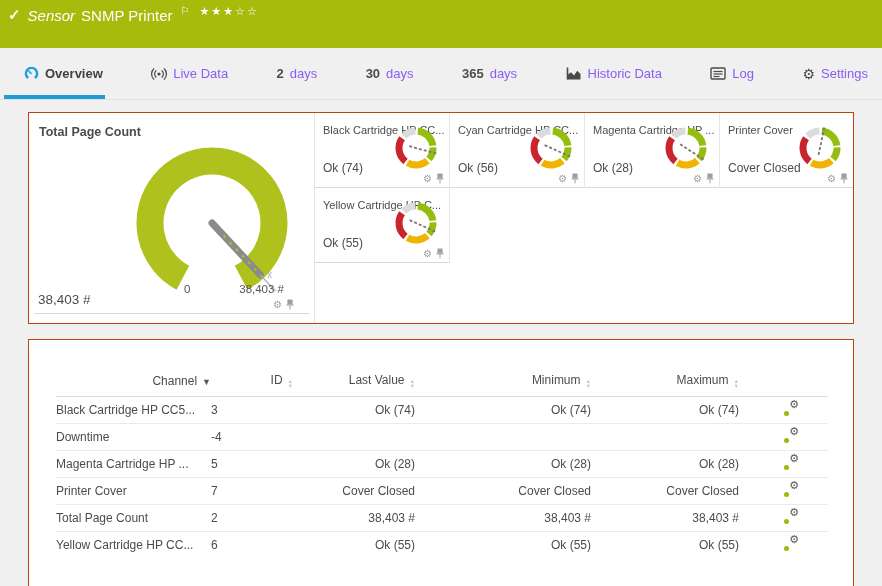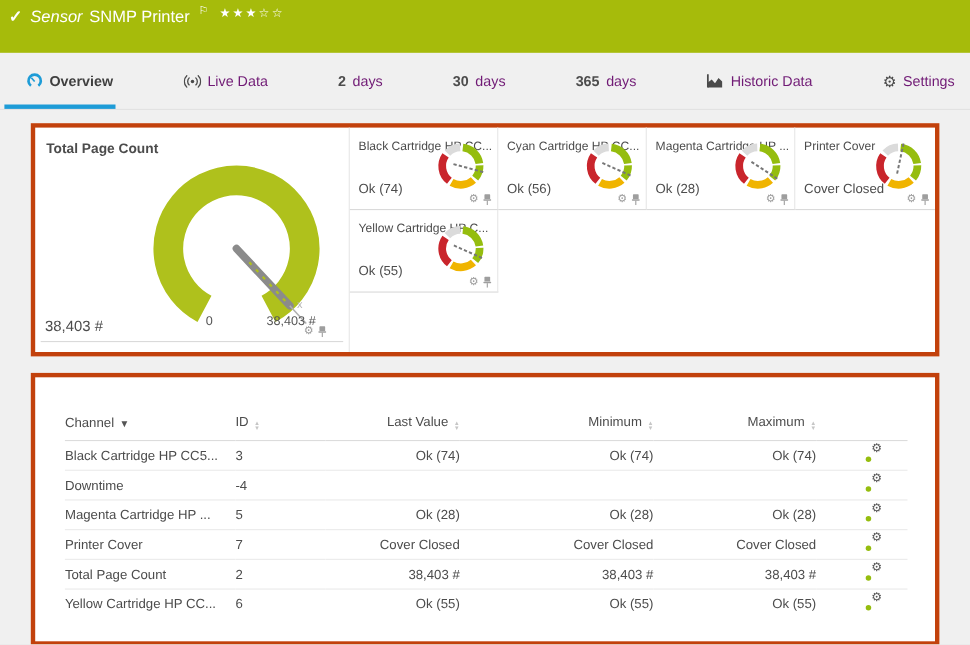--- a/index.html
+++ b/index.html
@@ -20,30 +20,30 @@
   .status-ok { font-size:10.5px; font-weight:bold; color:#333; margin:3px 0 0 47px; }
 
   
   .tabs {
     height:52px; display:flex; align-items:stretch; padding:0 14px 0 24px;
     border-bottom:1px solid #e2e2e2; justify-content:space-between;gap:16px;
   }
   .tab { display:flex; align-items:center; gap:6px; position:relative; font-size:13px; cursor:pointer; }
   .tab .tab-icon { display:flex; align-items:center; }
   .tab .tab-num { font-weight:bold; color:#4c4c4c; }
-  .tab .tab-label { color:#701a75; }
+  .tab .tab-label { color:#8b5cf6; }
   .tab.active .tab-label { font-weight:bold; color:#3f3f3f; }
   .tab.active::after {
     content:""; position:absolute; left:-20px; right:-2px; bottom:0; height:4px;
     background:var(--accent_blue);
   }
   .gear-glyph { font-size:14px; color:#4a4a4a; line-height:1; }
 
   
-  .panel { background:#fff; border:4px solid #c2410c; margin:0 28px; }
+  .panel { background:#fff; border:1px solid #c2410c; margin:0 28px; }
   .gauges-panel { margin-top:12px; height:212px; display:flex; }
 
   
   .main-cell { width:286px; position:relative; border-right:1px solid #e6e6e6; flex:none; }
   .main-title { position:absolute; top:12px; left:10px; font-size:12.5px; font-weight:bold; }
   .main-svg { position:absolute; left:78px; top:20px; }
   .arc-main { stroke:var(--gauge_green); fill:none; }
   .needle-thick { stroke:#8b8b8b; stroke-width:7; stroke-linecap:round; }
   .needle-dash { stroke:var(--gauge_green); stroke-width:2; stroke-dasharray:3 6; }
   .needle-thin { stroke:#b0b0b0; stroke-width:1.4; }
@@ -68,21 +68,21 @@
   .seg-red { stroke:var(--red); }
   .seg-gray { stroke:var(--segment_gray); }
   .seg-green { stroke:var(--mini_green); }
   .seg-yellow { stroke:var(--amber); }
   .mini-needle { stroke:#777; stroke-width:1.8; stroke-dasharray:3 2; }
   .mini-cell .widget-icons { right:5px; bottom:3px; }
 
   
   .table-panel { margin-top:15px; height:248px; padding:28px 25px 0 27px; }
   table { width:100%; border-collapse:collapse; font-size:12px; color:#4c4c4c; }
-  th { font-weight:normal; text-align:left; padding:5px 0 8px 0; color:#4c4c4c; }
+  th { font-weight:normal; text-align:right; padding:5px 0 8px 0; color:#4c4c4c; }
   td { padding:0; height:27px; }
   tbody tr { border-top:1px solid #eaeaea; }
   thead tr { border-bottom:1px solid #dcdcdc; }
   .col-ch { width:155px; } .col-id { width:82px; }
   .col-lv { width:122px; } .col-min { width:176px; } .col-max { width:148px; }
   .t-center { text-align:right; }
   .channel-link { color:#4c4c4c; text-decoration:none; cursor:pointer; }
   .sort-desc { color:#555; font-size:9px; margin-left:5px; }
   .sort-both { display:inline-flex; flex-direction:column; font-size:5.5px; line-height:4.5px;
                color:#c6c6c6; margin-left:5px; vertical-align:1px; }
@@ -144,20 +144,32 @@
     </div>
       <div class="tab">
       <span class="tab-icon">
           <svg width="16" height="15" viewBox="0 0 16 15">
             <path d="M1.5 1.5 v12" stroke="#4a4a4a" stroke-width="1.6"></path>
             <path d="M1.5 13.5 L1.5 9 5 6.2 8 9.6 11.2 4.8 14.5 8 14.5 13.5 Z" fill="#4a4a4a"></path>
           </svg>
         </span>
 
       <span class="tab-label">Historic Data</span>
+    </div>
+      <div class="tab">
+      <span class="tab-icon">
+          <svg width="16" height="13" viewBox="0 0 16 13">
+            <rect x="1" y="1" width="14" height="11" rx="1" fill="none" stroke="#4a4a4a" stroke-width="1.4"></rect>
+            <line x1="3.5" y1="4.5" x2="12.5" y2="4.5" stroke="#4a4a4a" stroke-width="1.2"></line>
+            <line x1="3.5" y1="7" x2="12.5" y2="7" stroke="#4a4a4a" stroke-width="1.2"></line>
+            <line x1="3.5" y1="9.5" x2="9.5" y2="9.5" stroke="#4a4a4a" stroke-width="1.2"></line>
+          </svg>
+        </span>
+
+      <span class="tab-label">Log</span>
     </div>
       <div class="tab">
       <span class="tab-icon">
           <span class="gear-glyph">⚙</span>
         </span>
 
       <span class="tab-label">Settings</span>
     </div>
     </nav>
 

